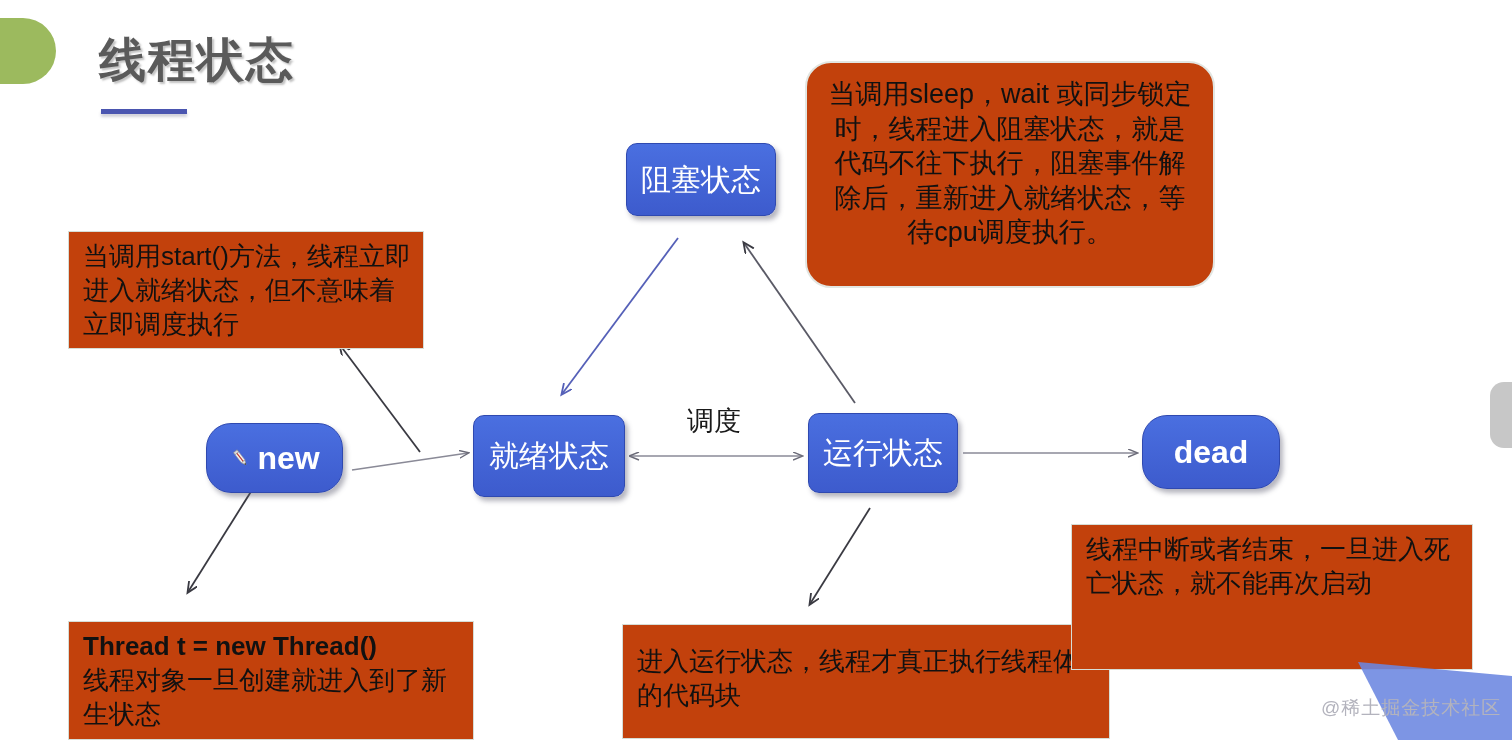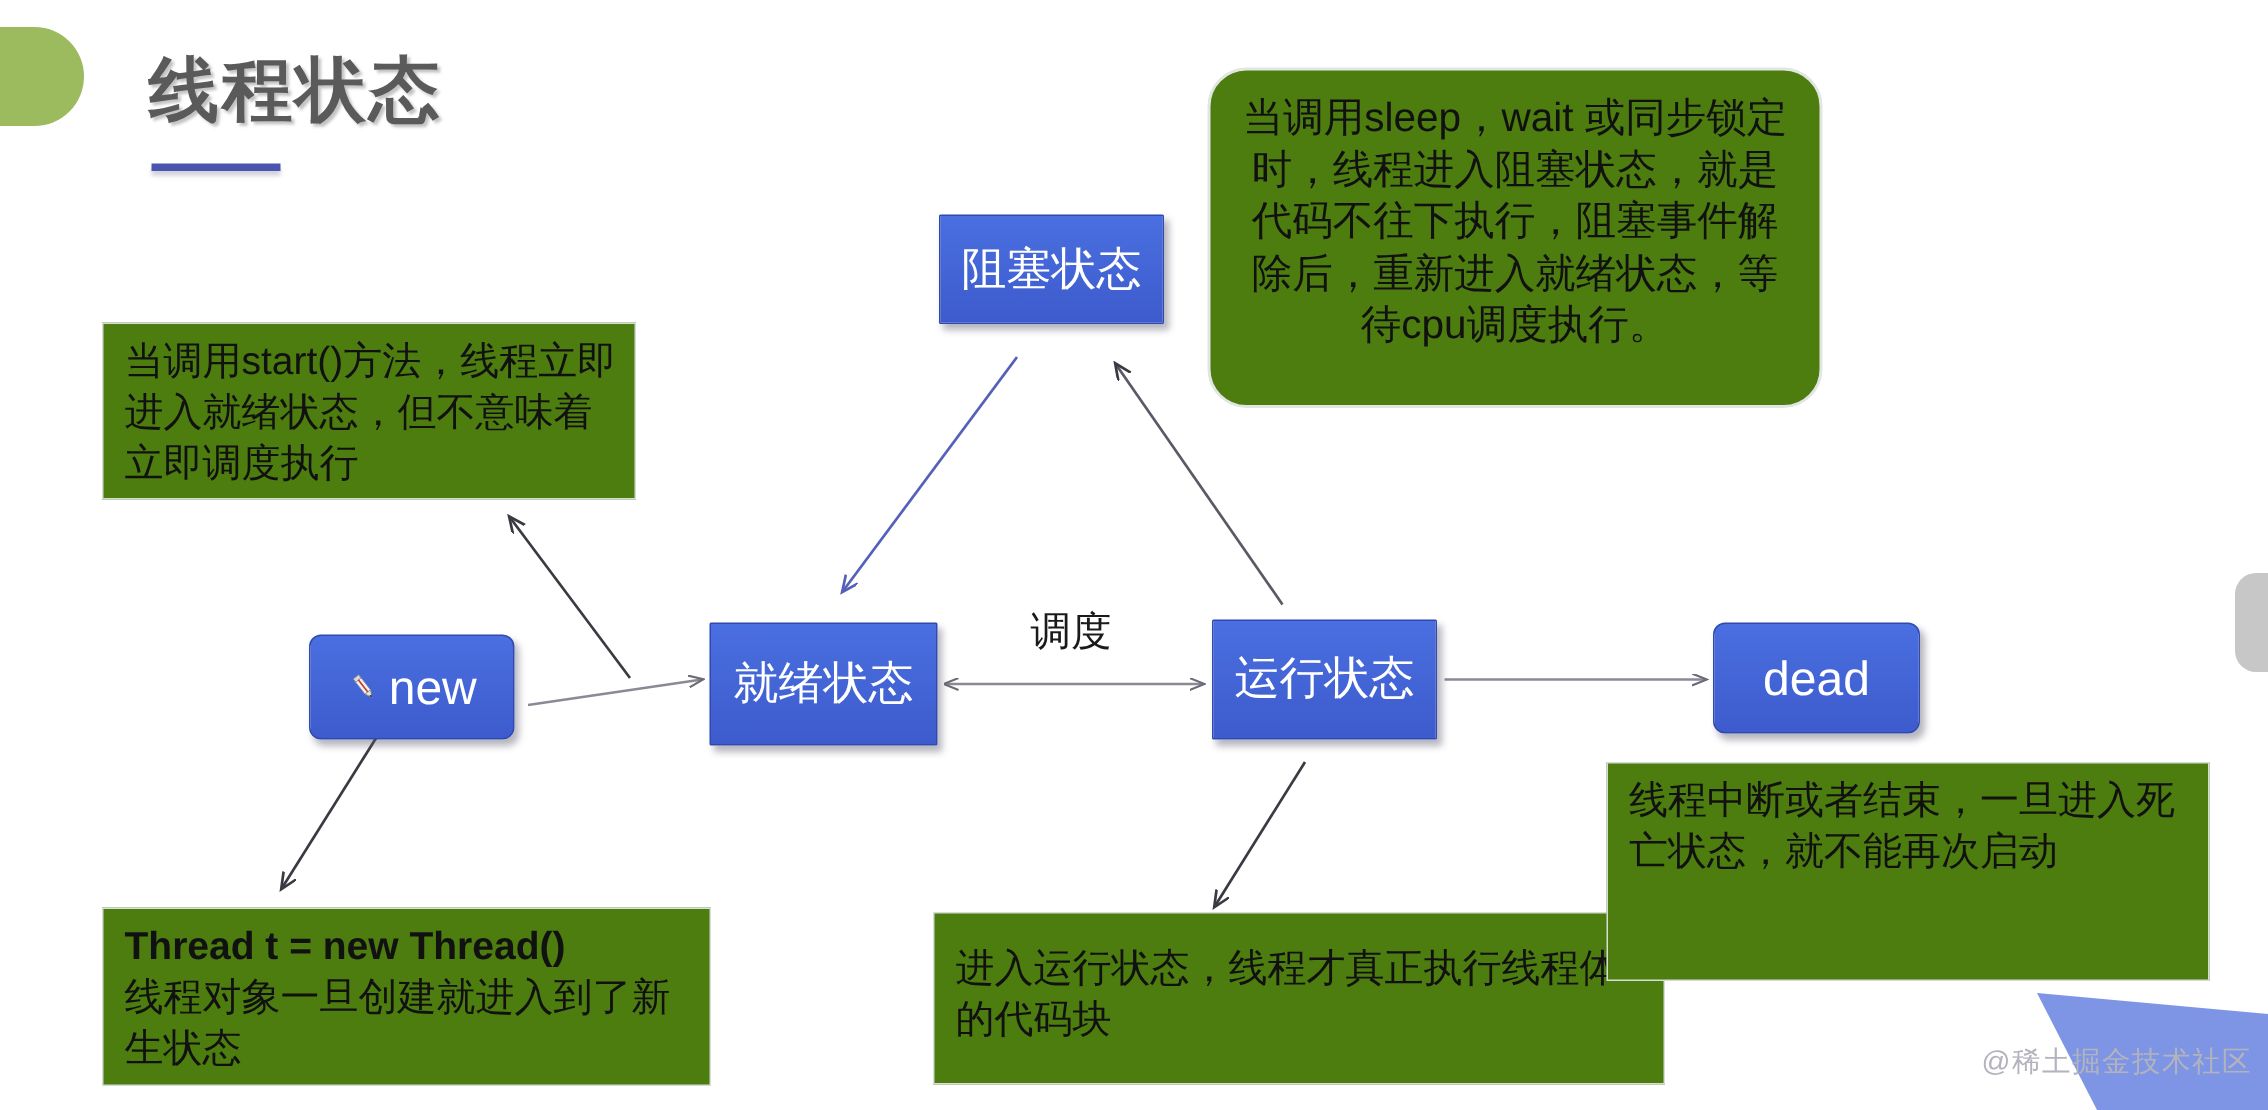--- a/index.html
+++ b/index.html
@@ -97,48 +97,49 @@
     position: absolute;
     display: flex;
     align-items: center;
     justify-content: center;
     color: #ffffff;
     background: linear-gradient(180deg, #4a6fe0 0%, #3d5bcd 100%);
     border: 1px solid #2f49b0;
     box-shadow: 3px 4px 5px rgba(90,90,110,0.45);
     box-sizing: border-box;
   }
-  .node.rect { border-radius: 1px; text-align: center; }
-  .node.round { border-radius: 8px; }
+  .node.rect { border-radius: 11px; text-align: center; }
+  .node.round { border-radius: 25px; font-weight: bold; }
   .node-label { font-size: 30px; line-height: 1; }
   .node-label.latin { font-size: 32px; }
 
   .node-blocked { left: 626px; top: 143px; width: 150px; height: 73px; }
   .node-ready   { left: 473px; top: 415px; width: 152px; height: 82px; }
   .node-running { left: 808px; top: 413px; width: 150px; height: 80px; }
   .node-new     { left: 206px; top: 423px; width: 137px; height: 70px; }
   .node-dead    { left: 1142px; top: 415px; width: 138px; height: 74px; }
 
   .pen-icon {
     width: 22px;
     height: 22px;
     margin-right: 6px;
     flex: 0 0 auto;
   }
 
   
   .callout {
     position: absolute;
     box-sizing: border-box;
-    background: #4d7c0f;
+    background: #c2410c;
     border: 1px solid #d6ddd6;
     color: #111111;
     font-size: 26px;
     line-height: 1.3;
     padding: 8px 12px 10px 14px;
+    margin-top: 16px;
   }
   .callout.rounded {
     border-radius: 26px;
     border: 2px solid #e2e6e2;
     text-align: center;
     font-size: 27px;
     line-height: 1.28;
   }
   .callout b { font-weight: bold; }
 

